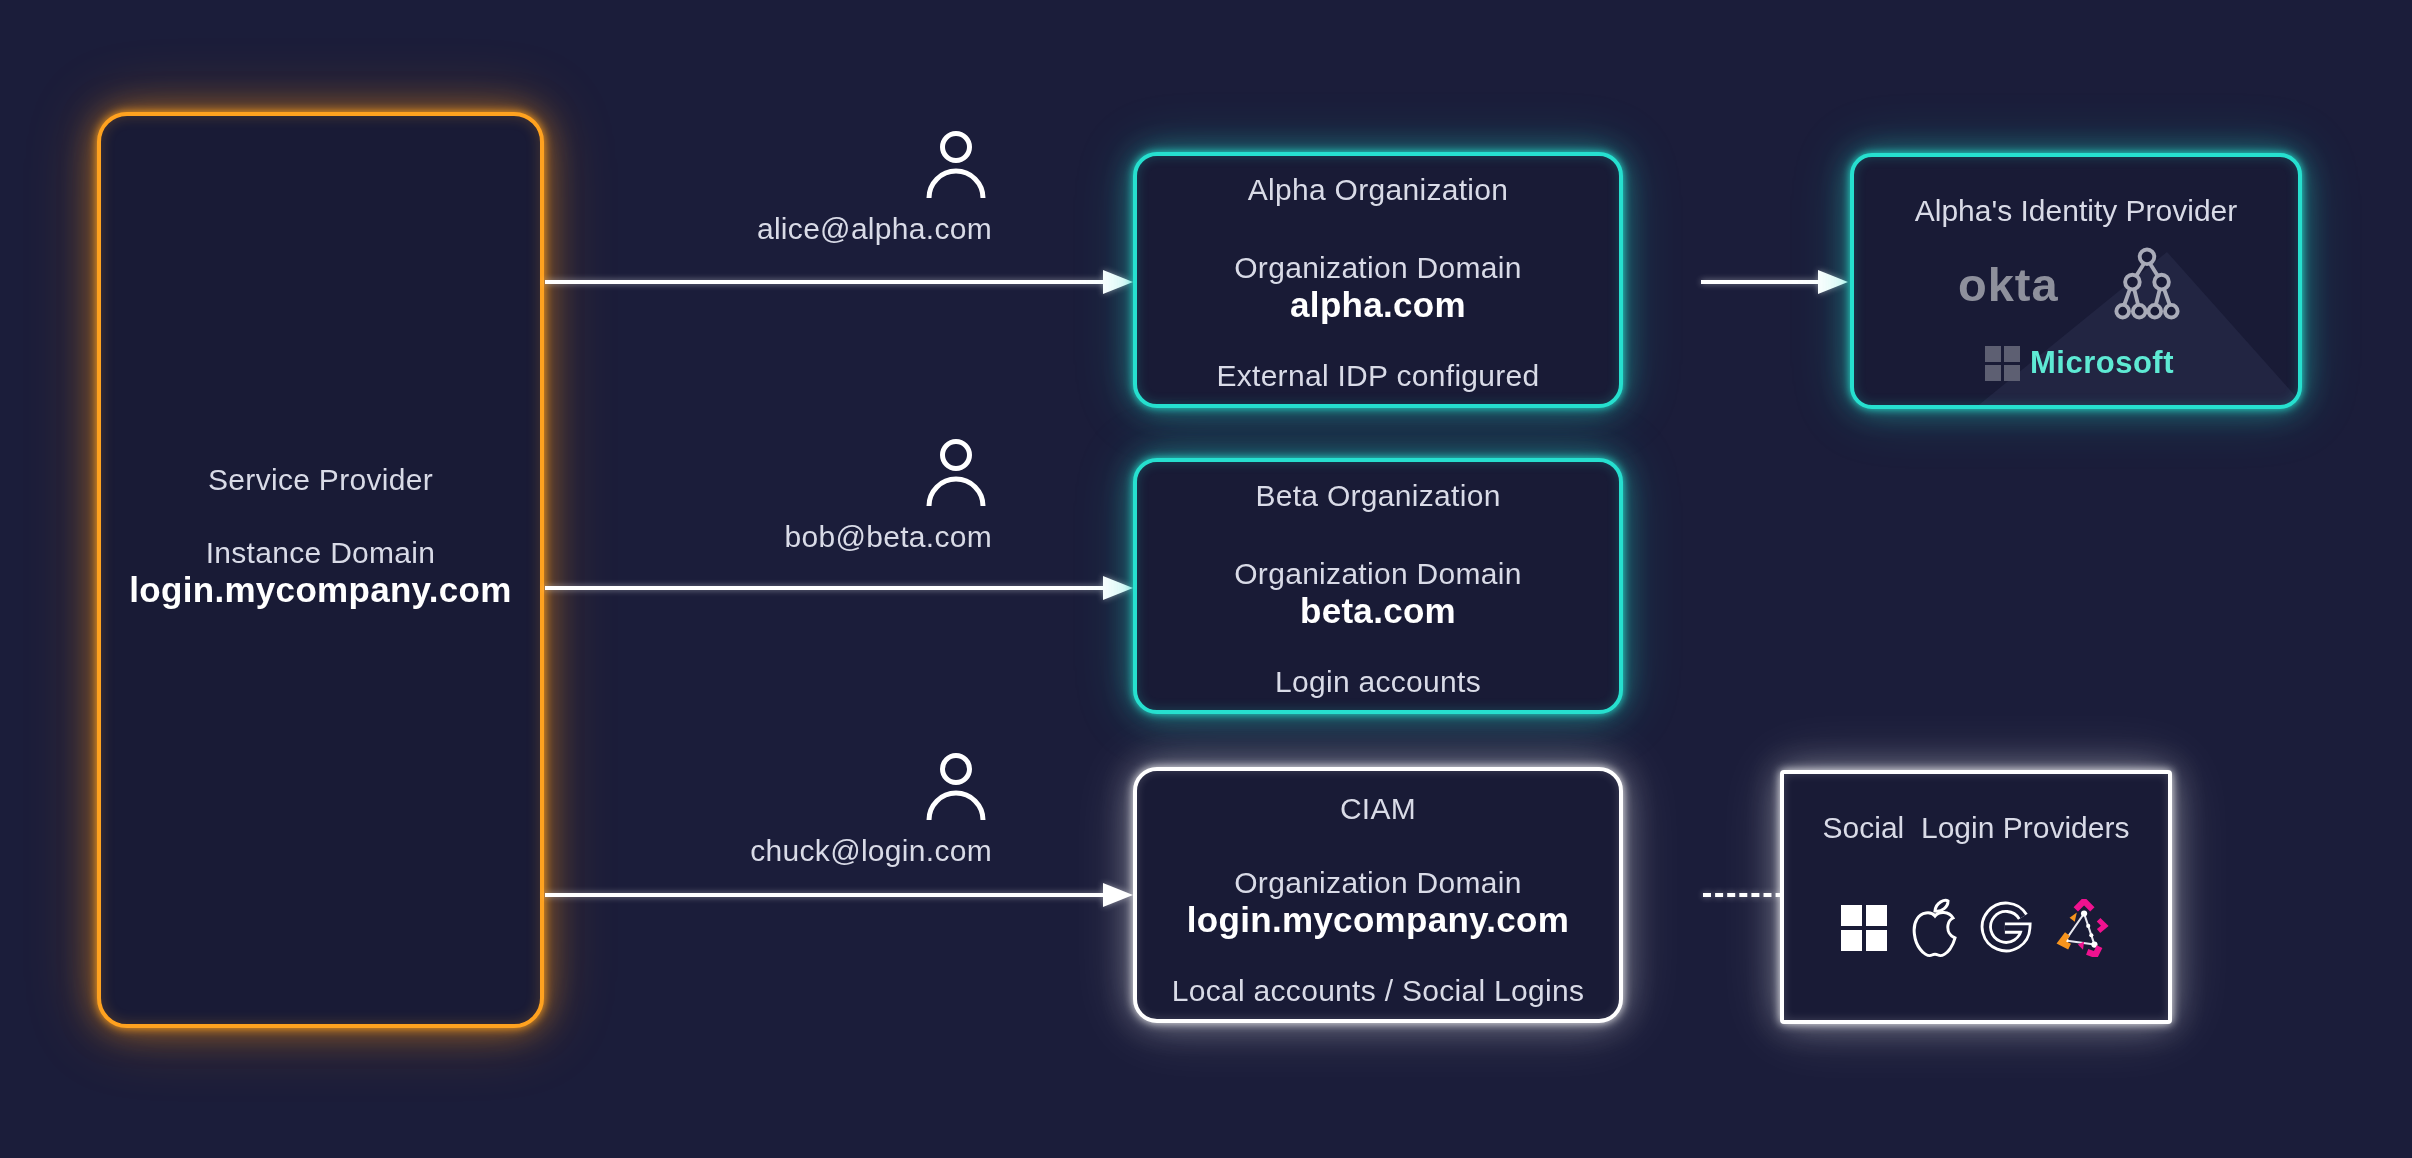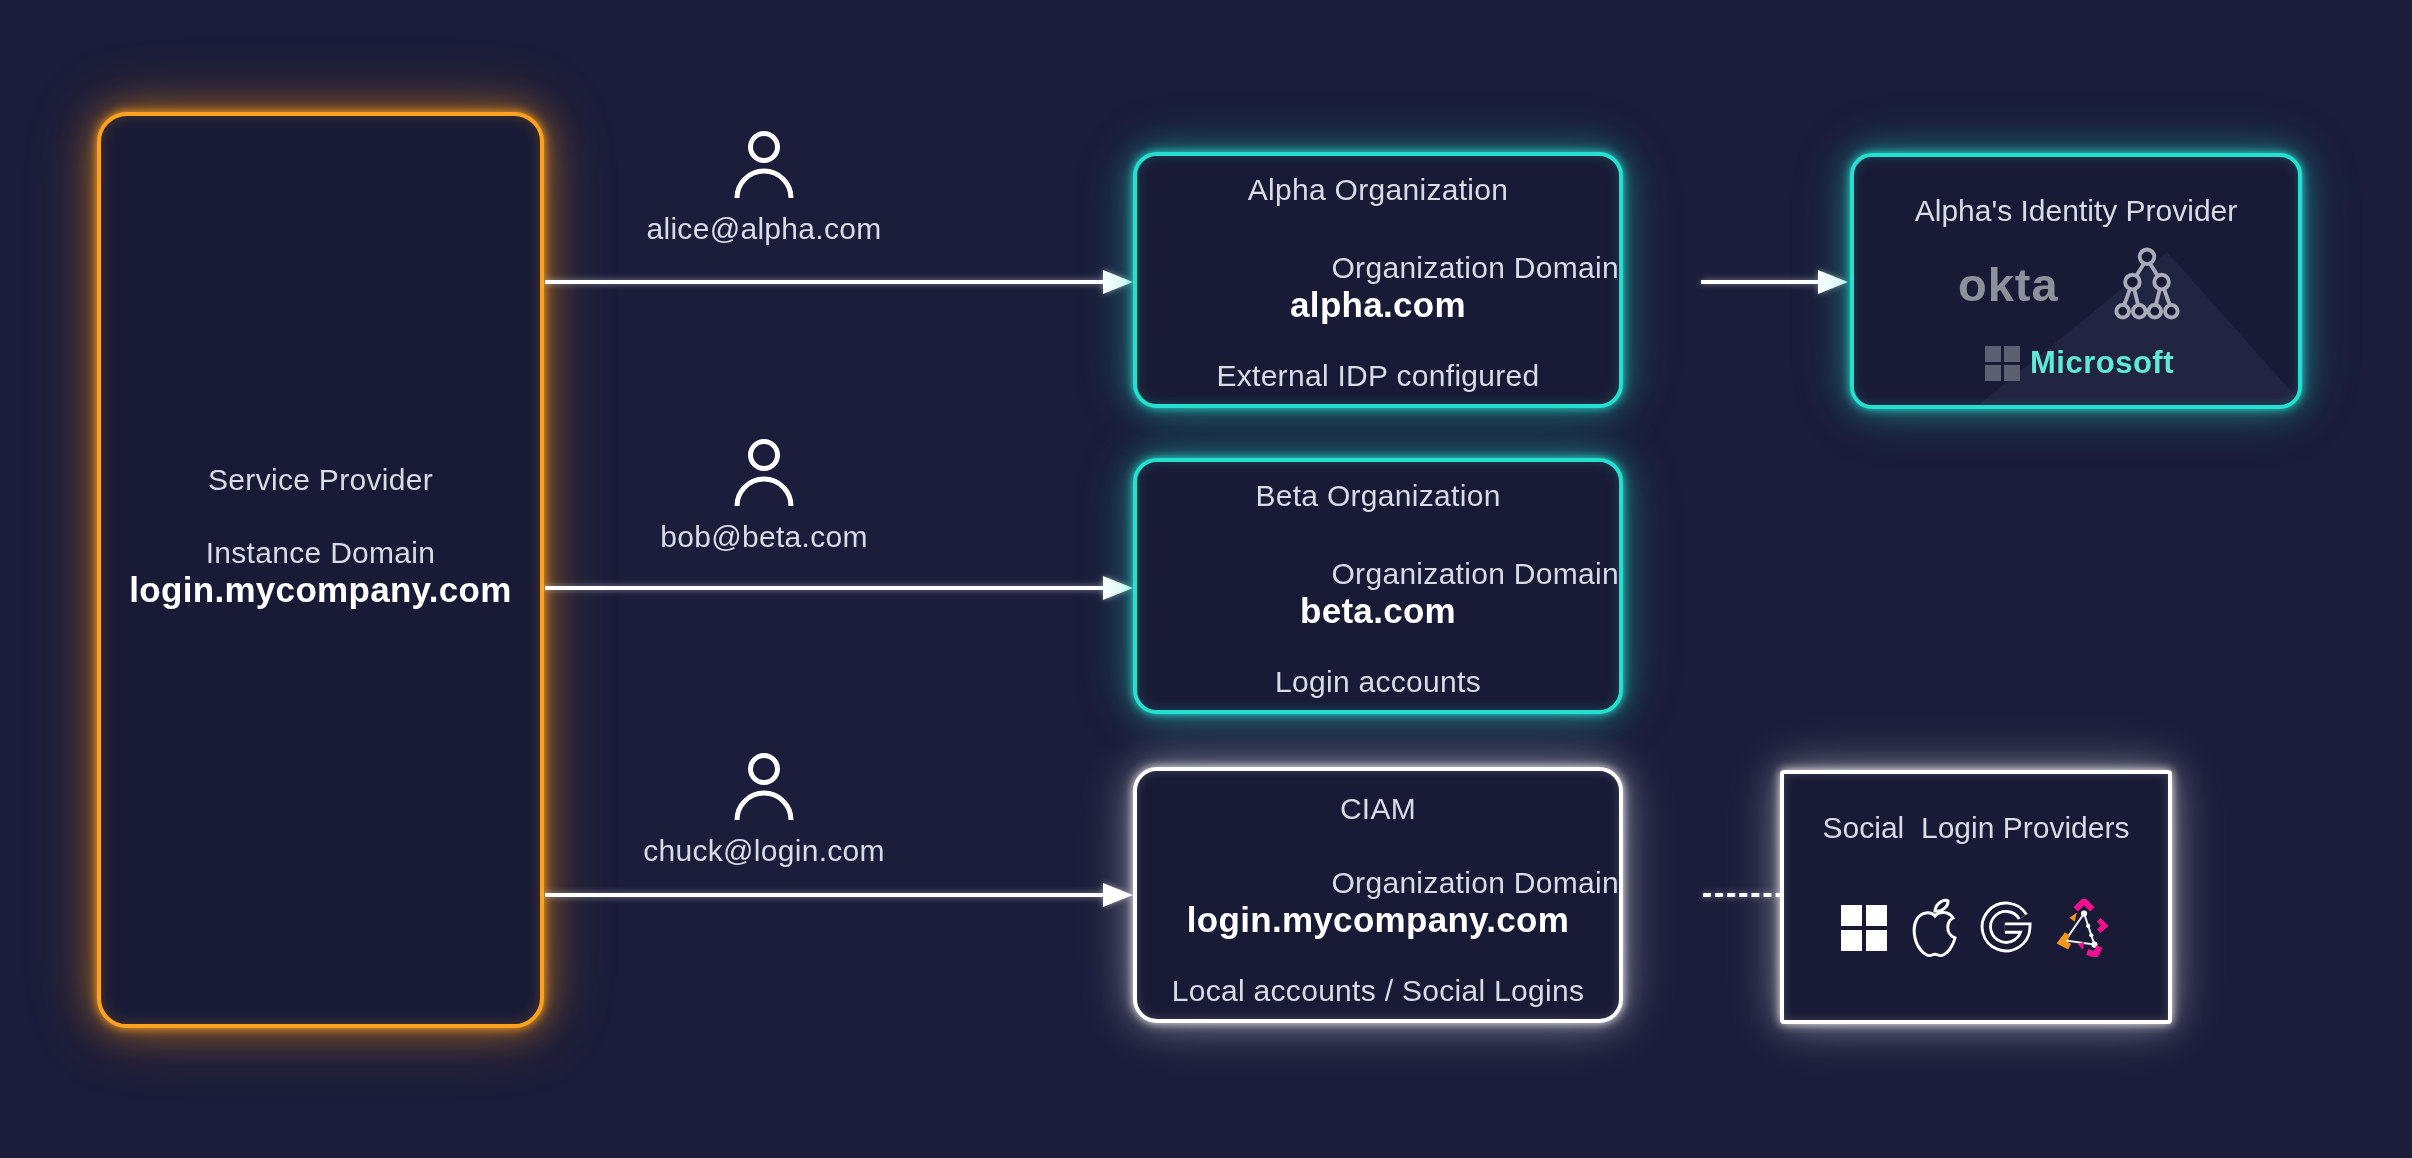--- a/index.html
+++ b/index.html
@@ -27,31 +27,31 @@
     border:4px solid #26e0cf;
     box-shadow:0 0 9px rgba(38,224,207,.95),0 0 30px rgba(38,224,207,.45),0 0 60px rgba(38,224,207,.22),
                inset 0 0 12px rgba(38,224,207,.22);
   }
   .white{
     border:4px solid #ffffff;
     box-shadow:0 0 10px rgba(255,255,255,.9),0 0 34px rgba(255,255,255,.4),0 0 65px rgba(255,255,255,.2),
                inset 0 0 10px rgba(255,255,255,.18);
   }
   .org .t1{top:17px;}
-  .org .t2{top:95px;text-align:right;}
+  .org .t2{top:95px;}
   .org .t3{top:129px;}
   .org .t4{top:203px;text-align:center;}
 
   
   .idp{left:1850px;top:153px;width:452px;height:256px;border-radius:22px;overflow:hidden;}
   .social{left:1780px;top:770px;width:392px;height:254px;border-radius:4px;}
   .idp .title,.social .title{position:absolute;left:0;right:0;top:37px;text-align:center;font-size:30px;white-space:pre;}
 
   
-  .user{position:absolute;left:604px;width:320px;text-align:center;}
+  .user{position:absolute;left:672px;width:320px;text-align:right;}
   .user .email{margin-top:6px;font-size:30px;letter-spacing:.3px;}
 
   
   .arrow{position:absolute;display:flex;align-items:center;height:24px;filter:drop-shadow(0 0 3px rgba(255,255,255,.45));}
   .arrow .shaft{flex:1;height:4px;background:#fff;}
   .arrow .shaft.dashed{height:0;background:none;border-top:4px dashed #fff;}
   .arrow .head{width:0;height:0;border-left:30px solid #fff;border-top:12px solid transparent;border-bottom:12px solid transparent;}
 
   
   .okta{position:absolute;left:104px;top:100px;font-size:47px;font-weight:bold;color:#8e909c;letter-spacing:1px;}

